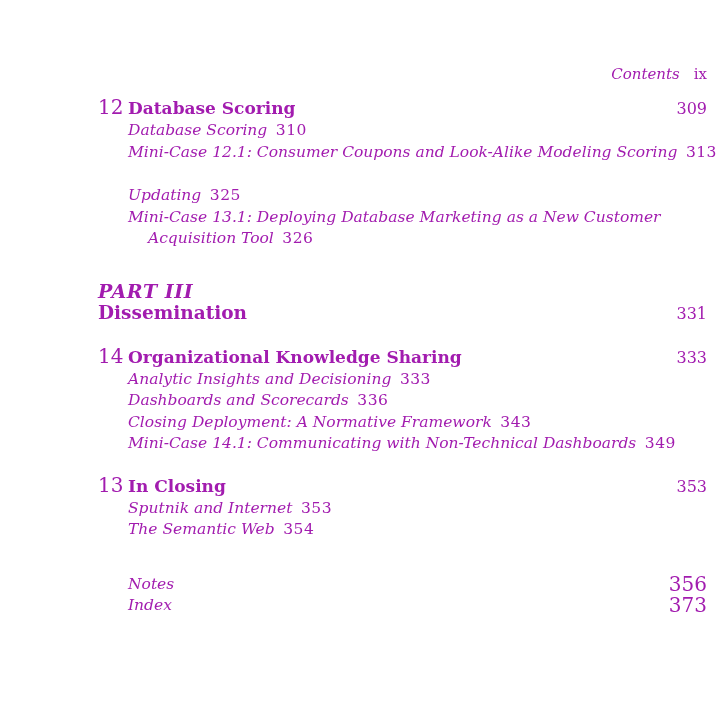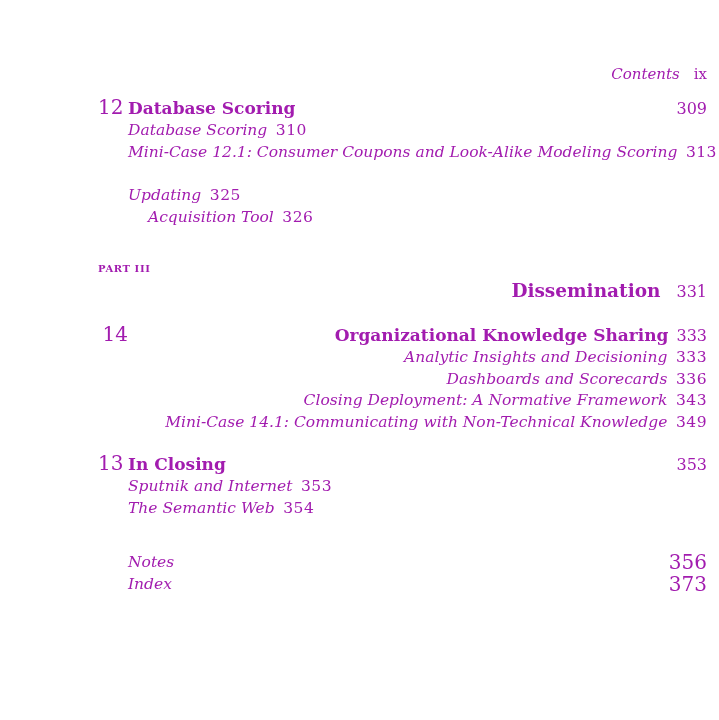--- a/index.html
+++ b/index.html
@@ -48,31 +48,31 @@
     line-height: 21.5px;
     white-space: nowrap;
   }
   .sub-line { white-space: nowrap; }
   .sub-line.cont { padding-left: 20px; }
   .inpg { font-style: normal; margin-left: 0.55em; letter-spacing: 0.5px; }
 
   
   .part { margin-top: 31px; }
   .part-label {
-    font-size: 10px;
+    font-size: 19px;
     font-weight: bold;
     line-height: 20px;
     letter-spacing: 0.6px;
+    font-style: italic;
   }
   .part-title-row {
     display: flex;
     align-items: baseline;
     font-size: 18.5px;
     line-height: 24px;
-    text-align: right;
   }
   .part-title { font-weight: bold; flex: 1 1 auto; }
   .part-page { font-weight: normal; font-size: 16px; margin-left: 16px; }
 
   
   .backmatter { margin-top: 33px; margin-left: 30px; }
   .bm-row {
     display: flex;
     align-items: center;
     font-size: 15.5px;
@@ -99,44 +99,45 @@
     <div class="subs">
       <div class="sub"><span>Database Scoring</span><span class="inpg">310</span></div>
       <div class="sub"><span>Mini-Case 12.1: Consumer Coupons and Look-Alike Modeling Scoring</span><span class="inpg">313</span></div>
     </div>
   </section>
 
   <section class="chapter">
     <div class="subs">
       <div class="sub"><span>Updating</span><span class="inpg">325</span></div>
       <div class="sub">
+        <div class="sub-line">Mini-Case 13.1: Deploying Database Marketing as a New Customer</div>
         <div class="sub-line cont"><span>Acquisition Tool</span><span class="inpg">326</span></div>
       </div>
     </div>
   </section>
 
   <section class="part">
     <div class="part-label">PART III</div>
     <div class="part-title-row">
       <span class="part-title">Dissemination</span>
       <span class="part-page">331</span>
     </div>
   </section>
 
-  <section class="chapter" style="margin-top:19px;text-align:right;">
+  <section class="chapter" style="margin-top:19px;">
     <div class="ch-head">
       <span class="ch-num">14</span>
       <span class="ch-title">Organizational Knowledge Sharing</span>
       <span class="ch-page">333</span>
     </div>
     <div class="subs">
       <div class="sub"><span>Analytic Insights and Decisioning</span><span class="inpg">333</span></div>
       <div class="sub"><span>Dashboards and Scorecards</span><span class="inpg">336</span></div>
       <div class="sub"><span>Closing Deployment: A Normative Framework</span><span class="inpg">343</span></div>
-      <div class="sub"><span>Mini-Case 14.1: Communicating with Non-Technical Knowledge</span><span class="inpg">349</span></div>
+      <div class="sub"><span>Mini-Case 14.1: Communicating with Non-Technical Dashboards</span><span class="inpg">349</span></div>
     </div>
   </section>
 
   <section class="chapter" style="margin-top:19px;">
     <div class="ch-head">
       <span class="ch-num">13</span>
       <span class="ch-title">In Closing</span>
       <span class="ch-page">353</span>
     </div>
     <div class="subs">

